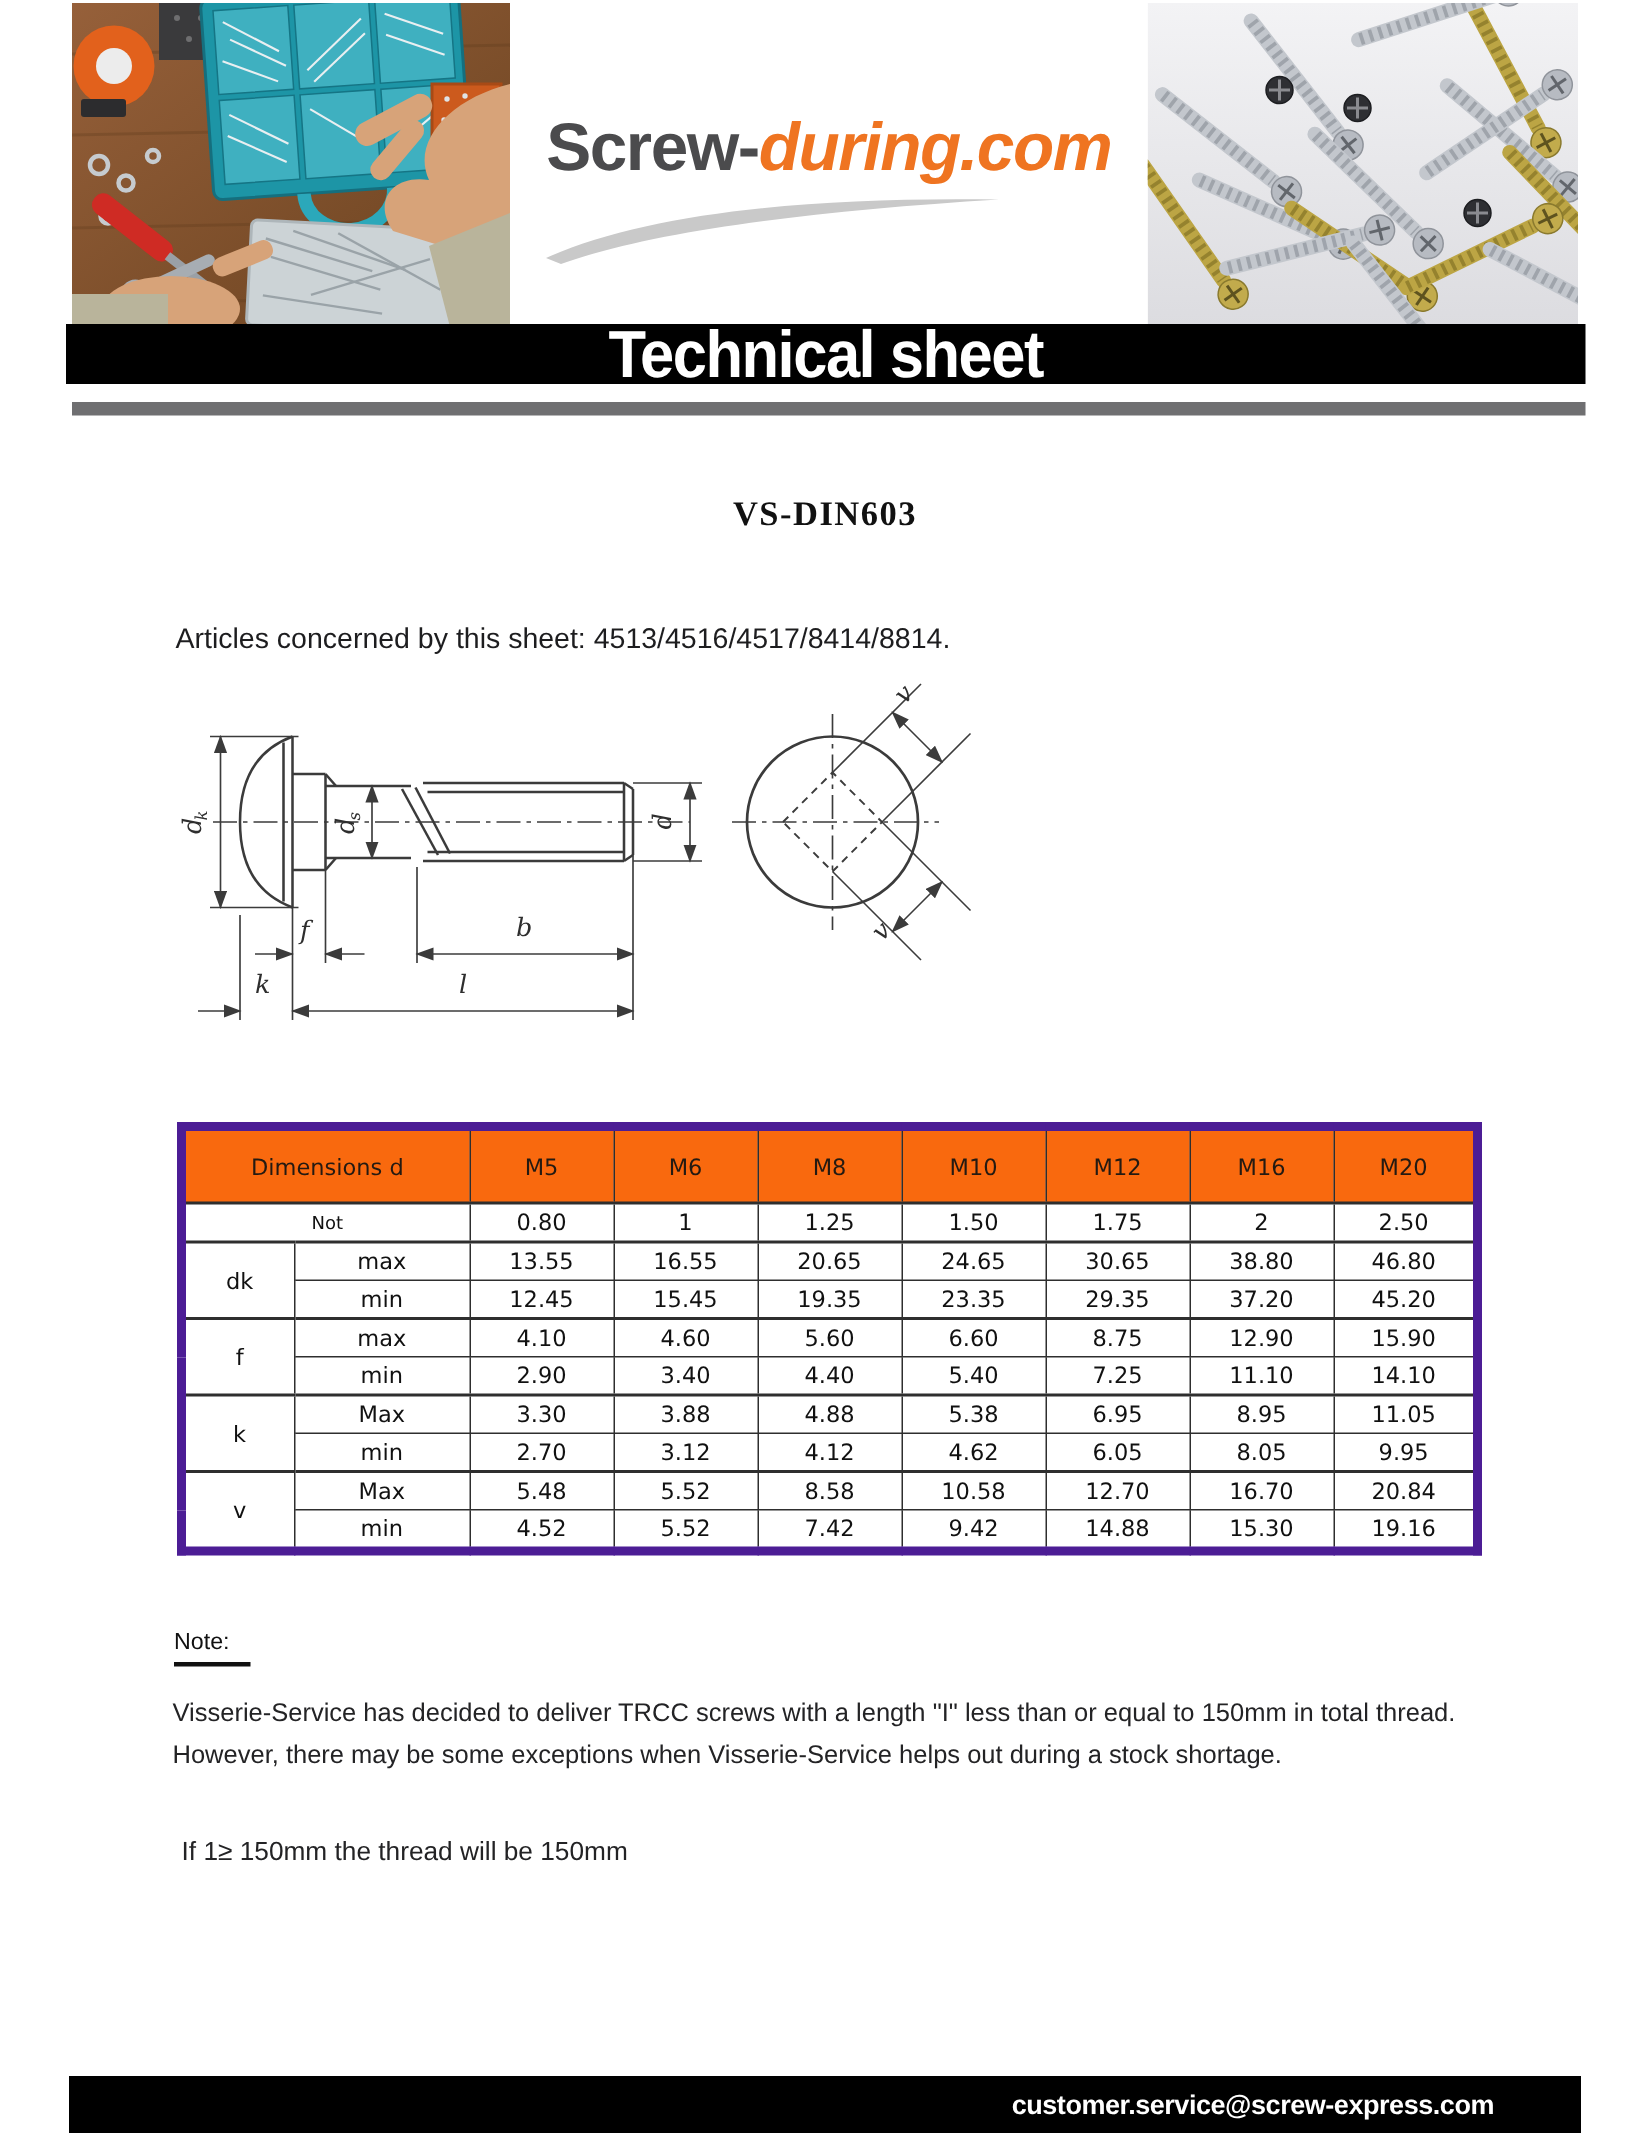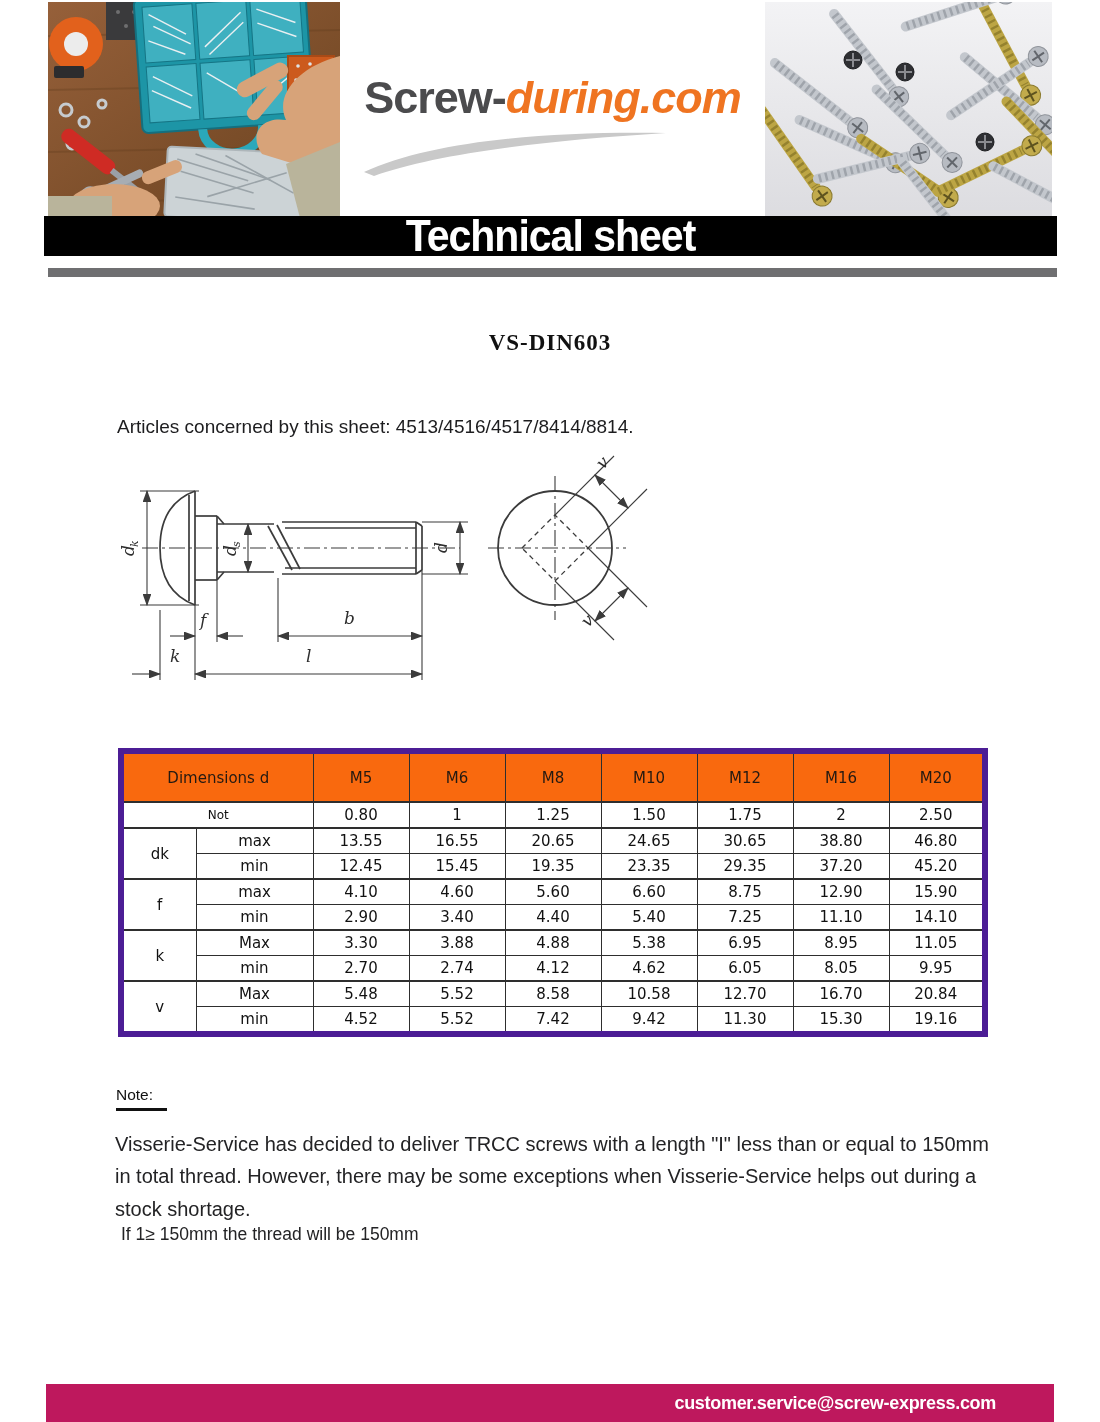--- a/index.html
+++ b/index.html
@@ -36,25 +36,25 @@
              font-family:"DejaVu Sans",sans-serif;font-size:15px;color:#111;}
   table.dims{border:6px solid #4c1d95;}
   table.dims th{background:#f9690e;color:#241a12;font-weight:normal;font-size:15px;
                 border:1px solid #2e2e2e;border-bottom:2px solid #2e2e2e;height:47px;padding:0;}
   table.dims td{border:1px solid #2e2e2e;text-align:center;height:24px;padding:0;}
   table.dims tr.group-start td{border-top:2px solid #2e2e2e;}
   td.pitch-label{font-size:12px;}
   
   .note-heading{position:absolute;left:116px;top:1086px;font-size:15.5px;color:#111;
                 border-bottom:3px solid #111;padding:0 14px 4px 0;}
-  .note-body{position:absolute;left:115px;top:1128px;width:880px;font-size:20px;
+  .note-body{position:absolute;left:115px;top:1128px;width:880px;font-size:17px;
              line-height:1.62;color:#232325;}
   .note-if{position:absolute;left:121px;top:1224px;font-size:17.5px;color:#232325;}
   
-  .footer{position:absolute;left:46px;top:1384px;width:1008px;height:38px;background:#be185d;
+  .footer{position:absolute;left:46px;top:1384px;width:1008px;height:38px;background:#000000;
           box-sizing:border-box;display:flex;align-items:center;justify-content:flex-end;
           padding-right:58px;}
   .footer-email{color:#fff;font-size:18px;font-weight:bold;letter-spacing:-0.3px;}
 </style>
 </head>
 <body>
 
 <div class="page">
 
   <div class="photo photo-left">
@@ -398,21 +398,21 @@
         <td>3.88</td>
         <td>4.88</td>
         <td>5.38</td>
         <td>6.95</td>
         <td>8.95</td>
         <td>11.05</td>
       </tr>
       <tr>
         <td>min</td>
         <td>2.70</td>
-        <td>2.74</td>
+        <td>3.12</td>
         <td>4.12</td>
         <td>4.62</td>
         <td>6.05</td>
         <td>8.05</td>
         <td>9.95</td>
       </tr>
       <tr class="group-start">
         <td rowspan="2">v</td>
         <td>Max</td>
         <td>5.48</td>
@@ -422,21 +422,21 @@
         <td>12.70</td>
         <td>16.70</td>
         <td>20.84</td>
       </tr>
       <tr>
         <td>min</td>
         <td>4.52</td>
         <td>5.52</td>
         <td>7.42</td>
         <td>9.42</td>
-        <td>11.30</td>
+        <td>14.88</td>
         <td>15.30</td>
         <td>19.16</td>
       </tr>
     </tbody>
       </table>
   </div>
 
   <div class="note-heading">Note:</div>
   <div class="note-body">Visserie-Service has decided to deliver TRCC screws with a length "I" less than or equal to 150mm in total thread. However, there may be some exceptions when Visserie-Service helps out during a stock shortage.</div>
   <div class="note-if">If 1≥ 150mm the thread will be 150mm</div>

